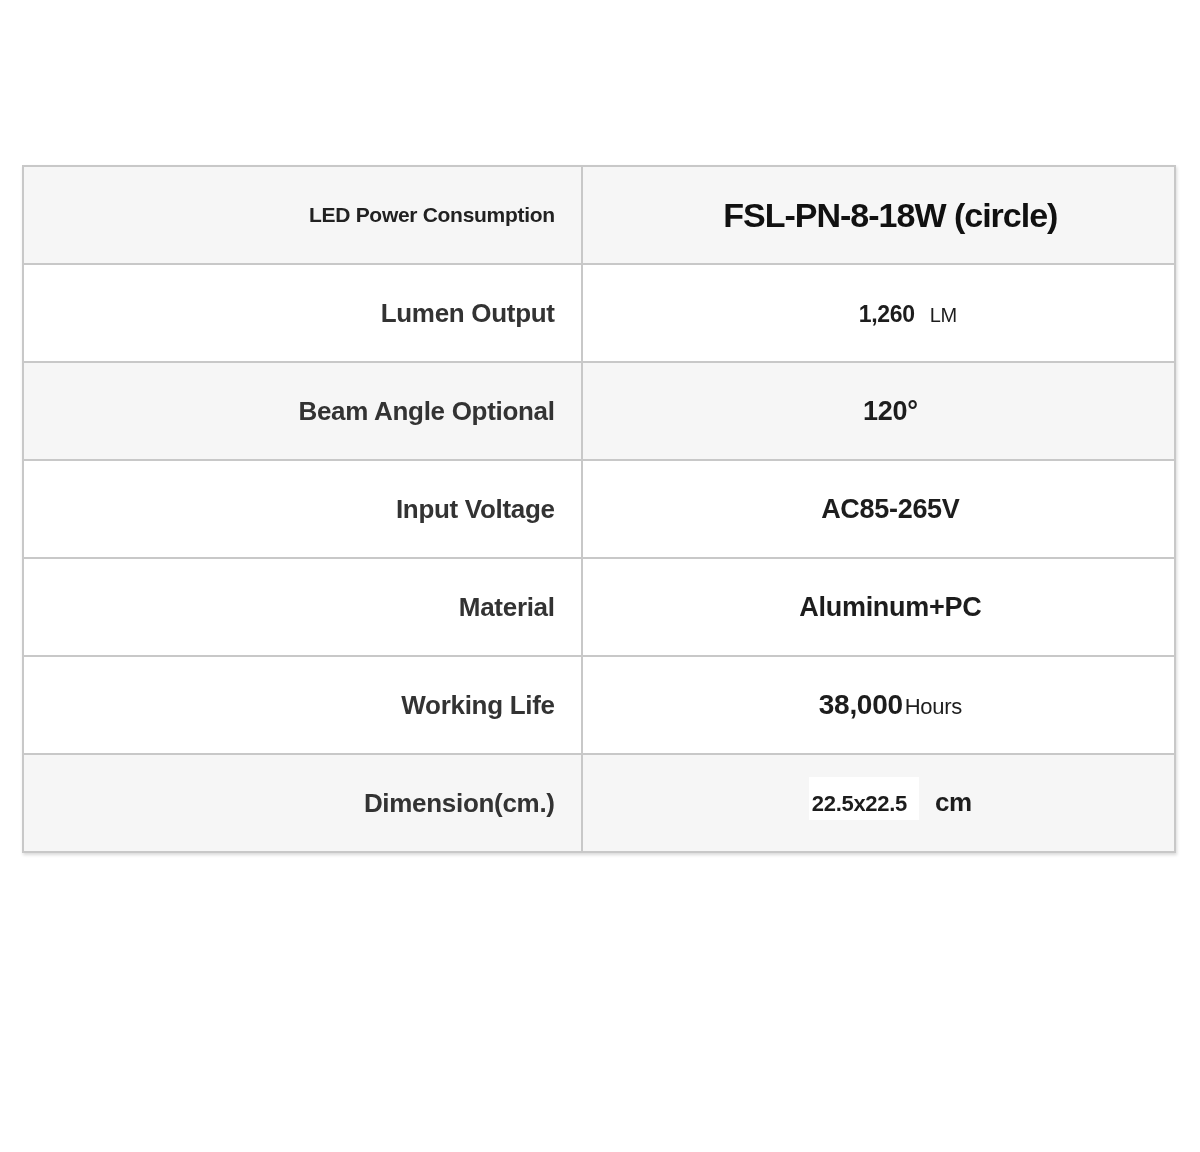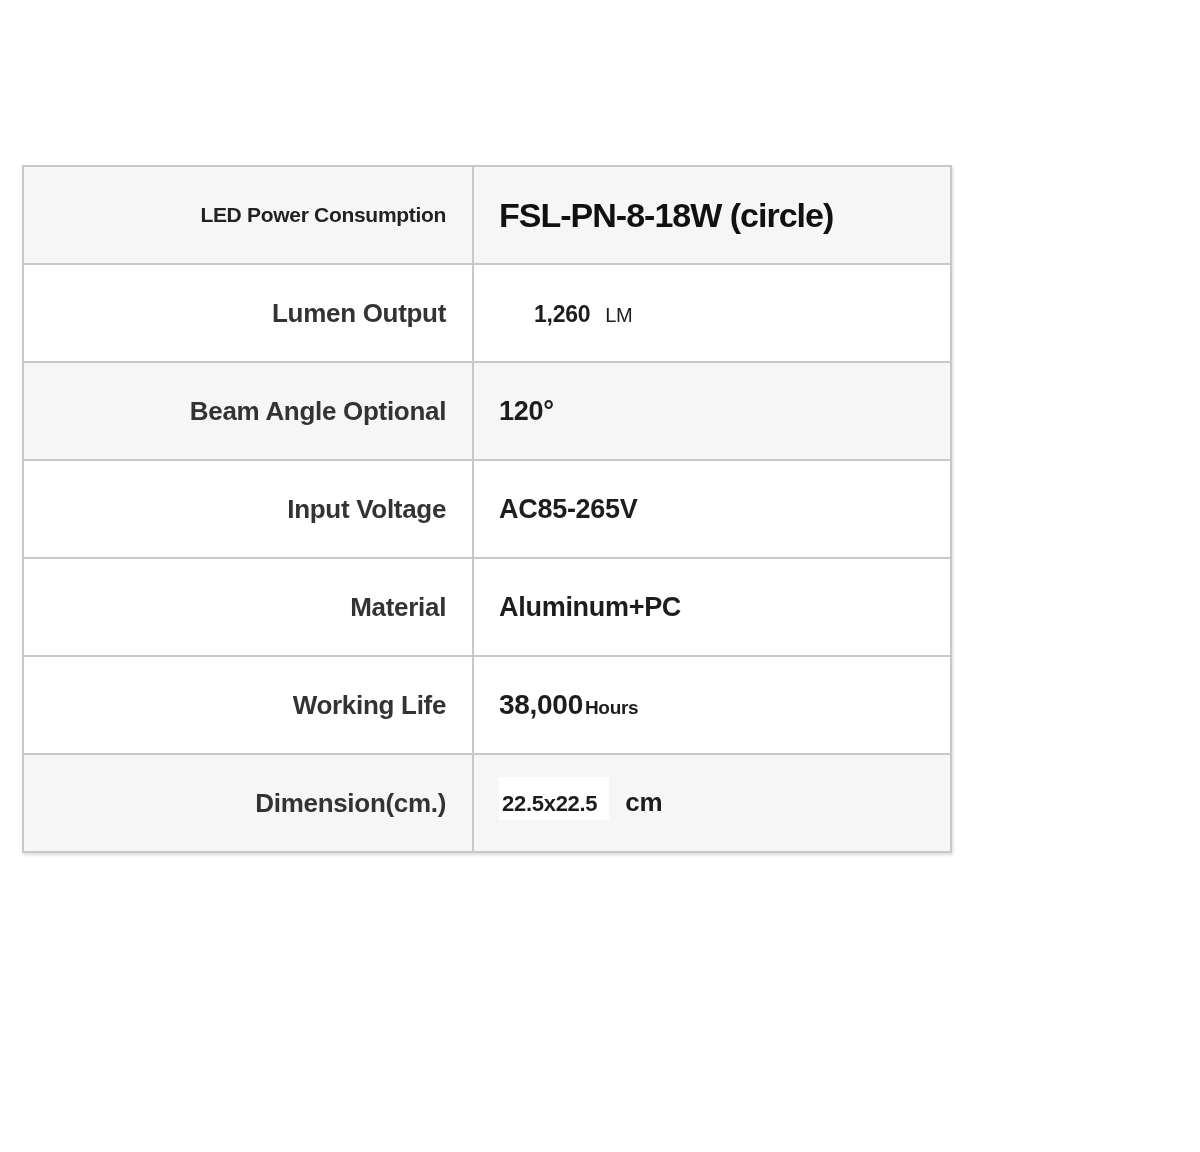--- a/index.html
+++ b/index.html
@@ -12,21 +12,21 @@
     position: relative;
     width: 1200px;
     height: 1152px;
     background: #ffffff;
     overflow: hidden;
   }
   table.spec-table {
     position: absolute;
     left: 22px;
     top: 165px;
-    width: 930px;
+    width: 1154px;
     border-collapse: collapse;
     border: 2px solid #8e8e8e;
     box-shadow: 1px 2px 3px rgba(0,0,0,0.15);
   }
   table.spec-table td {
     border: 2px solid #c8c8c8;
     height: 94px;
     vertical-align: middle;
   }
   tr.odd td  { background: #f6f6f6; }
@@ -40,33 +40,34 @@
     font-weight: 600;
     color: #333333;
     letter-spacing: -0.3px;
   }
   td.value {
     padding-left: 25px;
     font-size: 27px;
     font-weight: 600;
     color: #1d1d1d;
     letter-spacing: -0.3px;
+    text-align: center;
   }
 
   
   tr.row-0 td.label { font-size: 21px; font-weight: 700; color: #222222; }
   tr.row-0 td.value { font-size: 34px; font-weight: 700; letter-spacing: -1px; color: #111111; }
 
   
   tr.row-1 .v-main   { font-size: 23px; font-weight: 700; margin-left: 35px; }
   tr.row-1 .v-suffix { font-size: 20px; font-weight: 400; margin-left: 15px; }
 
   
   tr.row-7 .v-main   { font-size: 28px; font-weight: 600; }
-  tr.row-7 .v-suffix { font-size: 19px; font-weight: 700; margin-left: 2px; }
+  tr.row-7 .v-suffix { font-size: 22px; font-weight: 400; margin-left: 2px; }
 
   
   tr.row-8 .v-main {
     font-size: 22px;
     font-weight: 700;
     background: #ffffff;
     display: inline-block;
     padding: 14px 12px 3px 3px;
     margin-top: -14px;
   }

